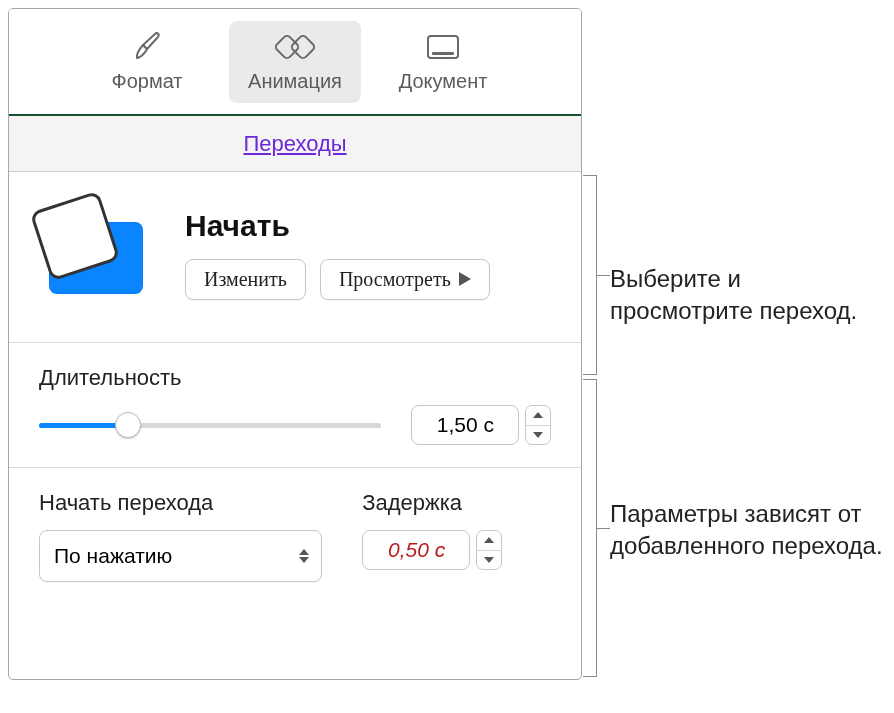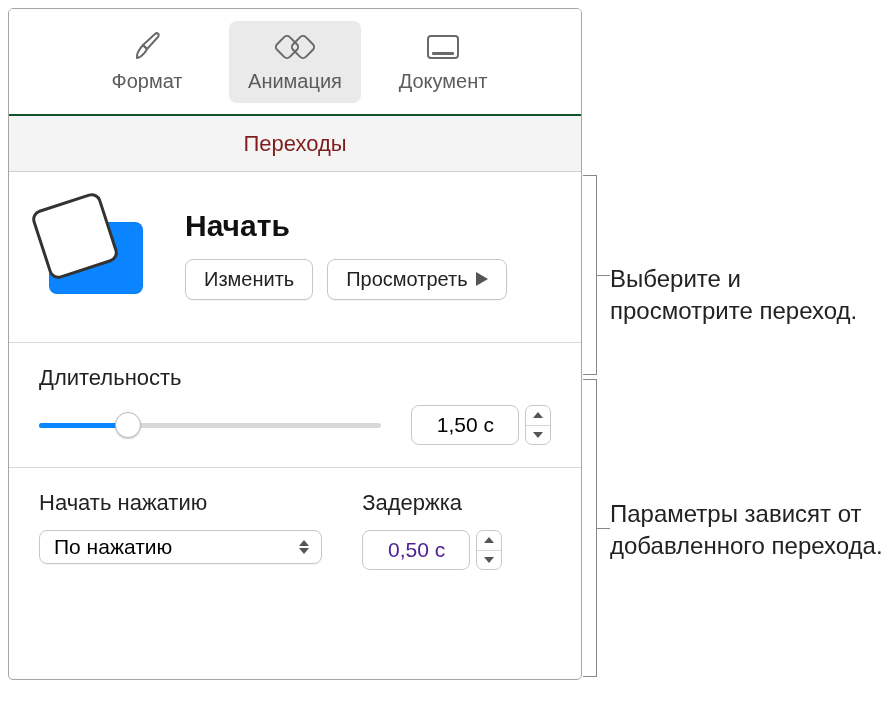--- a/index.html
+++ b/index.html
@@ -52,22 +52,23 @@
   .tb-item.active { background: #eaeaea; }
   .tb-icon { height: 34px; display: flex; align-items: center; }
   .tb-label { margin-top: 6px; }
   .subheader {
     height: 56px;
     background: #f4f4f4;
     border-bottom: 1px solid #cfcfcf;
     display: flex;
     align-items: center;
     justify-content: center;
-    color: #7f1d1d;
+    color: #6d28d9;
     font-size: 22px;
+    text-decoration: underline;
   }
   .section {
     padding: 22px 30px;
     border-bottom: 1px solid #d9d9d9;
   }
   .section:last-child { border-bottom: none; }
   .top-section { display: flex; align-items: center; gap: 26px; padding: 28px 30px 34px; }
   .thumb {
     width: 120px; height: 108px; position: relative;
   }
@@ -88,20 +89,21 @@
     border: 1px solid #c7c7c7;
     background: #fff;
     border-radius: 8px;
     font-size: 20px;
     color: #222;
     padding: 8px 18px;
     display: inline-flex;
     align-items: center;
     gap: 8px;
     box-shadow: 0 1px 1px rgba(0,0,0,.04);
+    font-family: Liberation Serif, serif;
   }
   .btn .play-tri {
     width: 0; height: 0;
     border-left: 12px solid #555;
     border-top: 7px solid transparent;
     border-bottom: 7px solid transparent;
   }
   .label { font-size: 22px; color: #222; margin-bottom: 14px; }
   .row2 { display: flex; align-items: center; gap: 30px; }
   .slider {
@@ -139,21 +141,21 @@
     width: 108px;
     height: 40px;
     font-size: 21px;
     text-align: right;
     padding: 0 24px;
     background: #fff;
     display: flex;
     align-items: center;
     justify-content: flex-end;
   }
-  .stepper-input.disabled { color: #4c1d95; }
+  .stepper-input.disabled { color: #b91c1c; font-style: italic; }
   .stepper-btns {
     width: 26px;
     display: flex;
     flex-direction: column;
     border: 1px solid #c7c7c7;
     border-radius: 7px;
     overflow: hidden;
     height: 40px;
   }
   .stepper-btns .up, .stepper-btns .down {
@@ -163,21 +165,21 @@
     justify-content: center;
     font-size: 10px;
     color: #555;
   }
   .stepper-btns .up { border-bottom: 1px solid #d6d6d6; }
   .two-col { display: flex; gap: 40px; }
   .flex-col { display: flex; flex-direction: column; flex: 1; }
   .select {
     border: 1px solid #c7c7c7;
     border-radius: 8px;
-    height: 34px;
+    height: 52px;
     display: flex;
     align-items: center;
     padding: 0 4px 0 14px;
     font-size: 21px;
     background: #fff;
     justify-content: space-between;
     box-shadow: 0 1px 1px rgba(0,0,0,.04);
   }
   .select .caret-box {
     width: 26px;
@@ -301,21 +303,21 @@
                 <div class="caret-down"></div>
               </div>
           </div>
         </div>
       </div>
     </div>
 
     <div class="section">
       <div class="two-col">
         <div class="flex-col" style="flex:1.5">
-          <div class="label">Начать нажатию</div>
+          <div class="label">Начать перехода</div>
           <div class="select">
             <span>По нажатию</span>
             <div class="caret-box">
               <div class="caret-up"></div>
               <div class="caret-down"></div>
             </div>
           </div>
         </div>
         <div class="flex-col" style="flex:1">
           <div class="label">Задержка</div>

